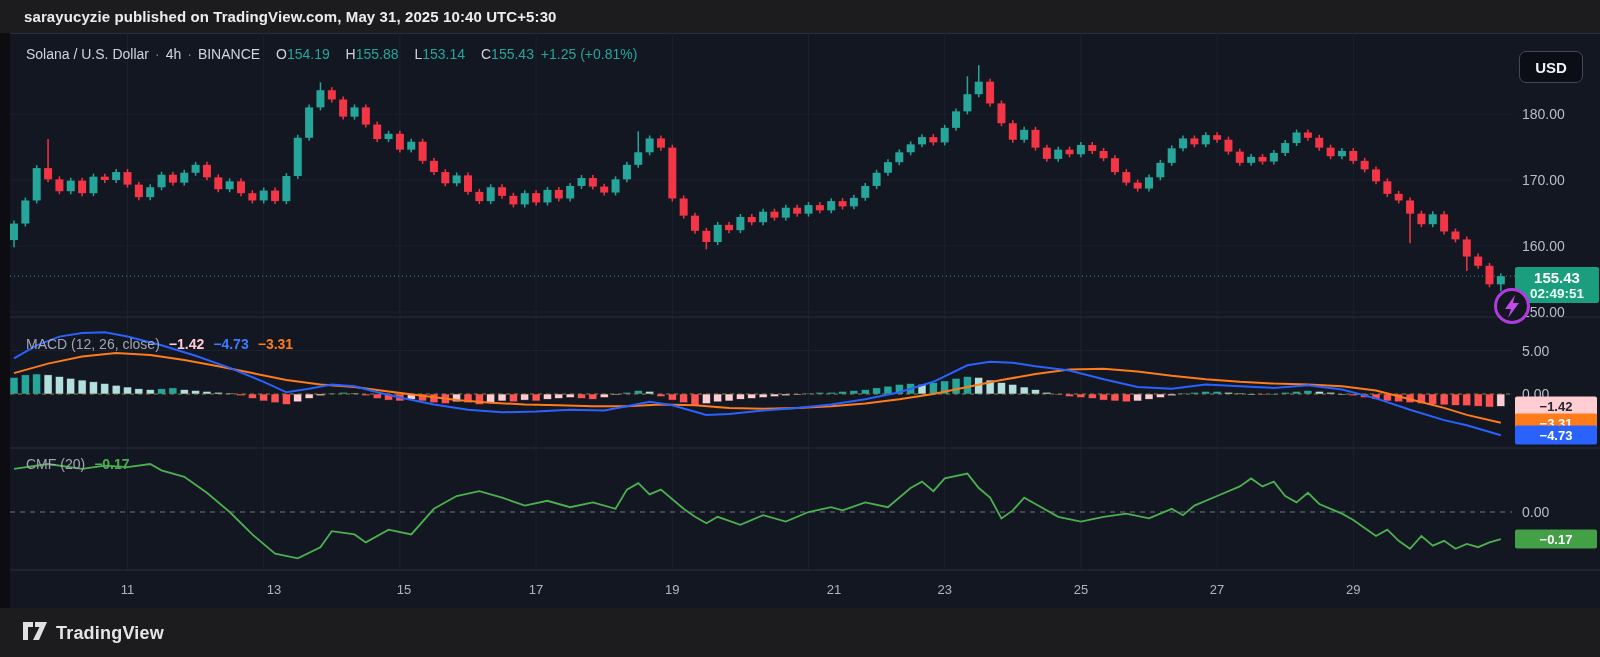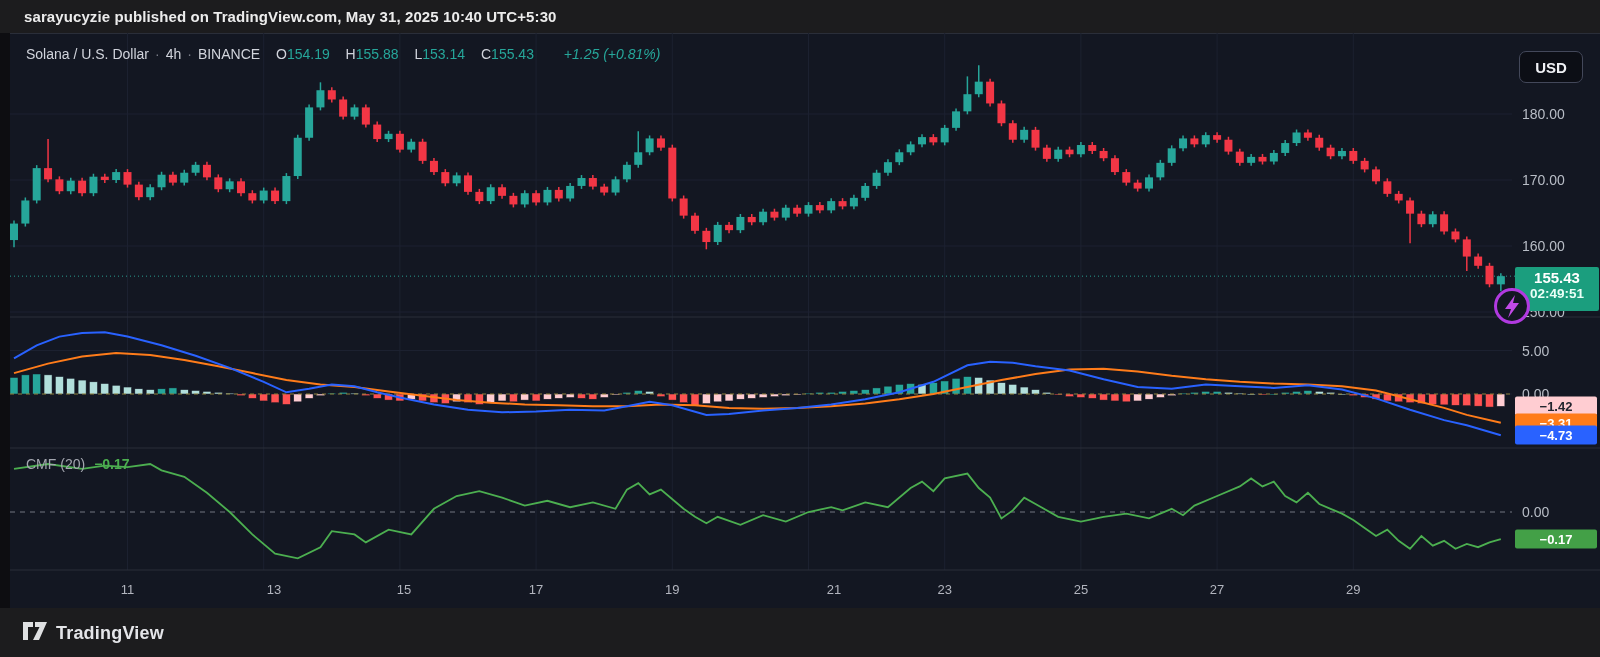--- a/index.html
+++ b/index.html
@@ -7,36 +7,36 @@
   #stage{position:relative;width:1267px;height:657px;background:#1c1c1e;}
   #header{position:absolute;left:24px;top:8px;height:24px;color:#ececec;font-size:15px;font-weight:700;letter-spacing:.1px;}
   #chart-bg{position:absolute;left:10px;top:33px;width:1590px;height:575px;background:#131722;border-top:1px solid #2a2e39;border-bottom:1px solid #2a2e39;}
   #left-strip{position:absolute;left:0;top:33px;width:10px;height:575px;background:#0d0d11;}
   svg#chart-svg{position:absolute;left:0;top:0;z-index:2;}
   .overlay{position:absolute;z-index:3;}
   #legend{left:26px;top:46px;font-size:14px;color:#d1d4dc;white-space:nowrap;}
   #legend .sep{color:#787b86;margin:0 6px;}
   #legend .olet{color:#d1d4dc;margin-left:12px;}
   #legend .oval{color:#26a69a;}
-  #legend .chg{color:#26a69a;margin-left:26px;font-style:italic;}
+  #legend .chg{color:#26a69a;margin-left:3px;}
   #usd-btn{left:1519px;top:43px;width:62px;height:30px;background:#0c0e15;border:1px solid #43485a;border-radius:7px;
     color:#f0f1f5;font-size:15px;font-weight:700;display:flex;align-items:center;justify-content:center;cursor:pointer;margin-top:8px;}
   .pane-title{font-size:14px;color:#a3a6af;white-space:nowrap;}
   #macd-title{left:26px;top:336px;}
   #cmf-title{left:26px;top:456px;}
   .ind-val{font-weight:700;margin-left:9px;}
   .axis-label{position:absolute;color:#b8bdc6;font-size:14px;transform:translateY(-50%);left:10px;}
   .time-label{position:absolute;color:#b2b5be;font-size:13px;transform:translateX(-50%);top:12px;}
   #price-scale{left:1512px;top:33px;width:88px;height:537px;z-index:3;}
   #time-scale{left:10px;top:570px;width:1502px;height:37px;z-index:3;}
   .badge{position:absolute;left:3px;width:82px;color:#fff;font-size:13px;font-weight:700;text-align:center;
     transform:translateY(-50%);padding:2px 0;border-radius:2px;}
   #last-badge{position:absolute;left:3px;width:84px;border-radius:2px;overflow:hidden;z-index:4;}
   #last-badge .lp{font-size:15px;font-weight:700;color:#fff;text-align:center;padding:2px 0 0 0;}
-  #last-badge .cdn{font-size:13.5px;font-weight:700;color:#eafff7;text-align:center;padding:0 0 10px 0;}
+  #last-badge .cdn{font-size:13.5px;font-weight:700;color:#eafff7;text-align:center;padding:0 0 2px 0;}
   #bolt-icon{left:1488px;top:282px;width:48px;height:48px;z-index:5;}
   #footer{position:absolute;left:0;top:608px;width:1600px;height:49px;background:#1c1c1e;}
   #brand{position:absolute;left:22px;top:12px;display:flex;align-items:center;gap:8px;color:#e4e5e9;
     font-size:18px;font-weight:700;letter-spacing:.2px;cursor:pointer;text-align:right;}
 </style>
 </head>
 <body>
 
 <div id="stage">
   <div id="header">sarayucyzie published on TradingView.com, May 31, 2025 10:40 UTC+5:30</div>
@@ -493,20 +493,23 @@
     <span>Solana / U.S. Dollar</span><span class="sep">·</span><span>4h</span><span class="sep">·</span><span>BINANCE</span>
     <span class="olet">O</span><span class="oval">154.19</span>
     <span class="olet">H</span><span class="oval">155.88</span>
     <span class="olet">L</span><span class="oval">153.14</span>
     <span class="olet">C</span><span class="oval">155.43</span>
     <span class="chg">+1.25 (+0.81%)</span>
   </div>
 
   <div id="usd-btn" class="overlay">USD</div>
 
+  <div id="macd-title" class="overlay pane-title">
+    <span>MACD (12, 26, close)</span><span class="ind-val" id="macd-v0" style="color: rgb(255, 205, 210);">−1.42</span><span class="ind-val" id="macd-v1" style="color: rgb(61, 123, 255);">−4.73</span><span class="ind-val" id="macd-v2" style="color: rgb(255, 124, 26);">−3.31</span>
+  </div>
 
   <div id="cmf-title" class="overlay pane-title">
     <span>CMF (20)</span><span class="ind-val" id="cmf-v0" style="color: rgb(76, 175, 80);">−0.17</span>
   </div>
 
   <div id="price-scale" class="overlay">
       <div class="axis-label" style="top: 81px;">180.00</div>
       <div class="axis-label" style="top: 147px; text-align: right;">170.00</div>
       <div class="axis-label" style="top: 213px;">160.00</div>
       <div class="axis-label" style="top: 279px;">150.00</div>

